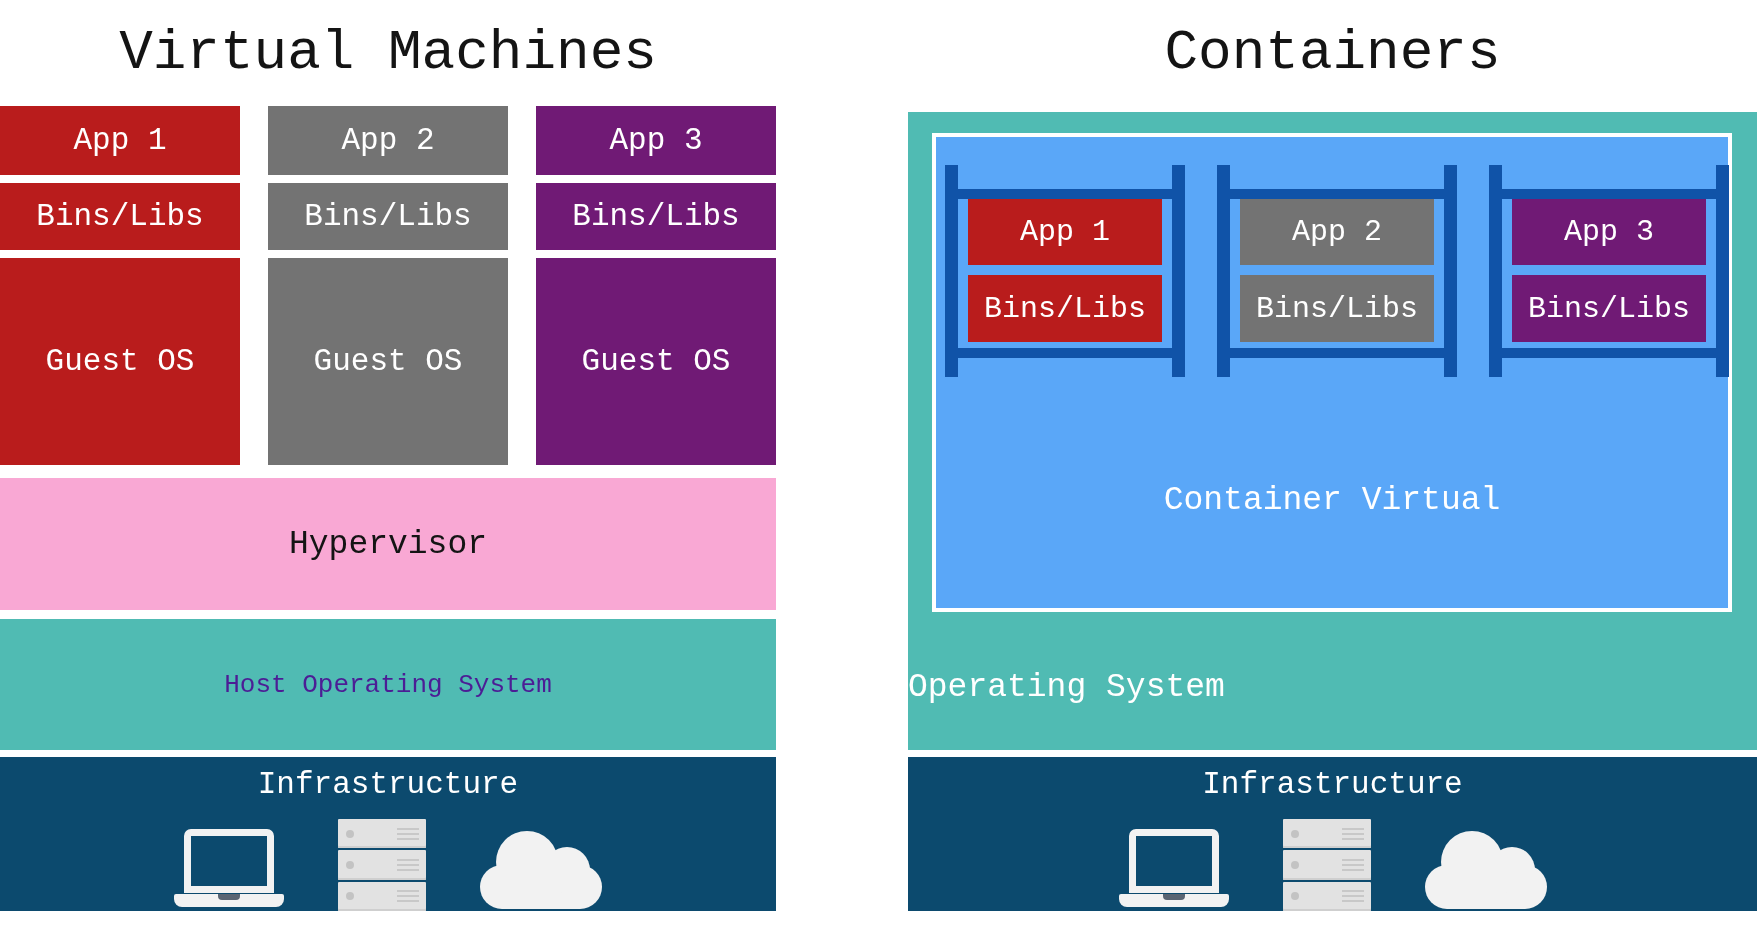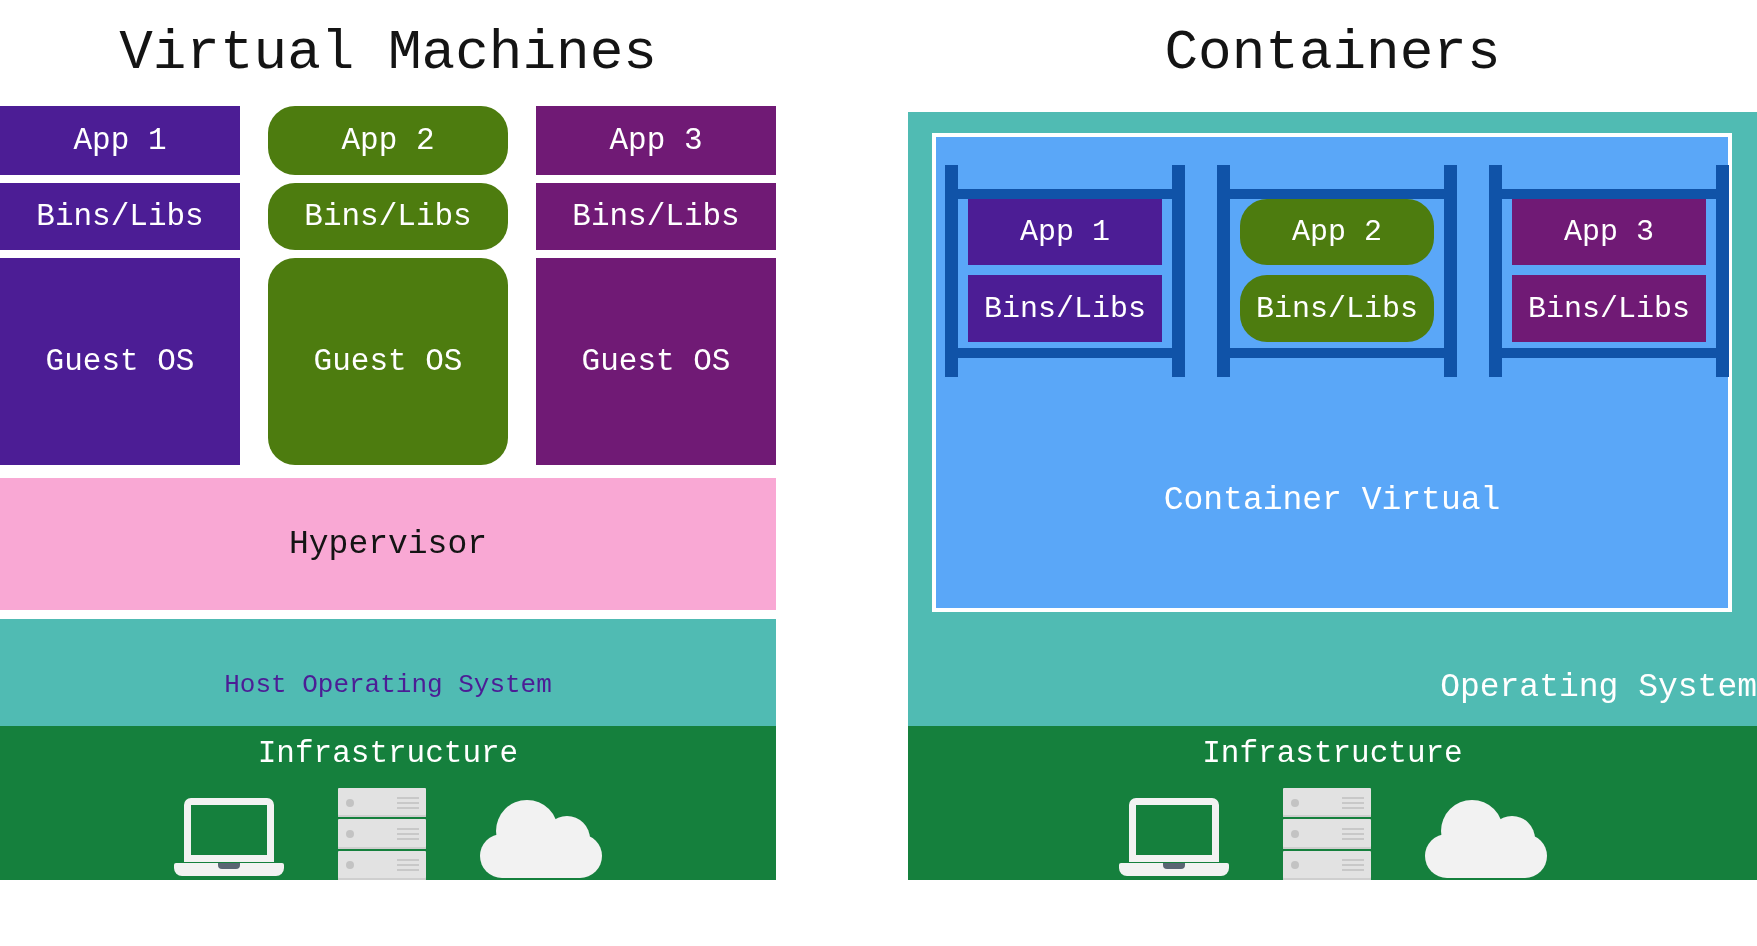--- a/index.html
+++ b/index.html
@@ -24,38 +24,38 @@
     position:absolute;left:0;top:106px;width:776px;
     display:grid;
     grid-template-columns:240px 240px 240px;
     grid-template-rows:69px 67px 207px;
     column-gap:28px;row-gap:8px;
   }
   .block{
     display:flex;align-items:center;justify-content:center;
     color:#ffffff;font-size:31px;
   }
-  .c1{background:#4c1d95;}
-  .c2{background:#4d7c0f;border-radius:27px;}
+  .c1{background:#b91c1c;}
+  .c2{background:#737373;}
   .c3{background:#701a75;}
   .hypervisor{
     position:absolute;left:0;top:478px;width:776px;height:132px;
     background:#f9a8d4;color:#141414;
     display:flex;align-items:center;justify-content:center;
     font-size:33px;
   }
   .host-os{
     position:absolute;left:0;top:619px;width:776px;height:131px;
     background:#50BBB3;color:#4c1d95;
     display:flex;align-items:center;justify-content:center;
     font-size:26px;
   }
   .infra{
-    position:absolute;top:726px;height:154px;
-    background:#15803d;color:#ffffff;
+    position:absolute;top:757px;height:154px;
+    background:#0c4a6e;color:#ffffff;
   }
   .infra-left{left:0;width:776px;}
   .infra-right{left:908px;width:849px;}
   .infra-label{
     margin-top:8px;text-align:center;
     font-size:31px;line-height:40px;color:#ffffff;
   }
   .icon-row{
     margin-top:14px;
     display:flex;align-items:flex-start;justify-content:center;gap:54px;
@@ -132,21 +132,21 @@
   }
   .shelf-blocks .block{font-size:30px;}
   .shelf-app{height:66px;}
   .shelf-bins{height:67px;}
   .engine-label{
     position:absolute;left:0;top:344px;width:100%;
     text-align:center;color:#ffffff;font-size:33px;line-height:40px;
   }
   .os-label{
     position:absolute;left:0;top:556px;width:100%;
-    text-align:right;color:#ffffff;font-size:33px;line-height:40px;
+    text-align:left;color:#ffffff;font-size:33px;line-height:40px;
   }
 </style>
 </head>
 <body>
 
 <div class="canvas">
 
   <div class="panel-title vm-title">Virtual Machines</div>
   <div class="panel-title ct-title">Containers</div>
 

